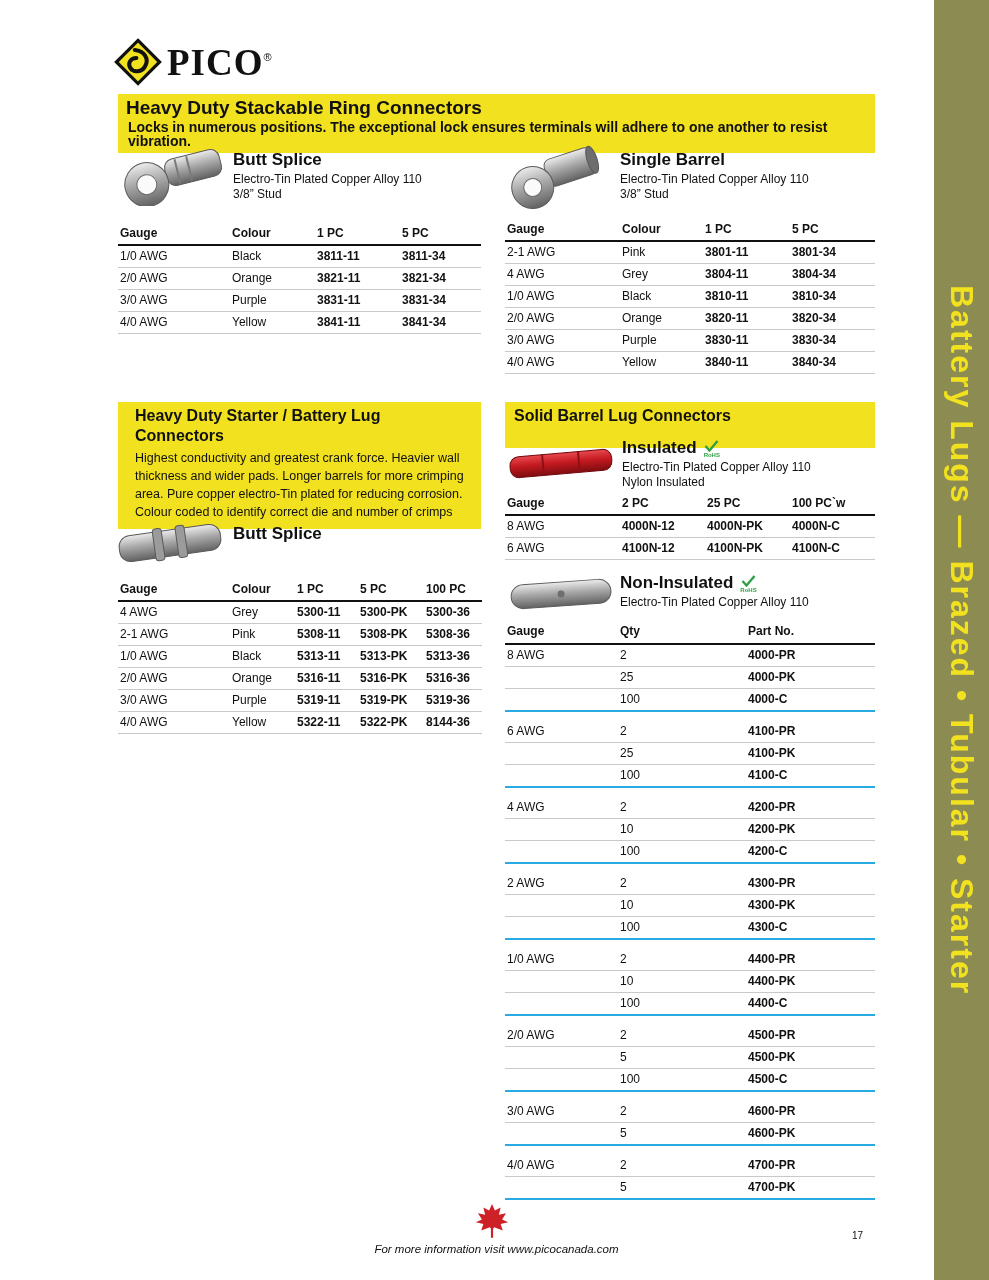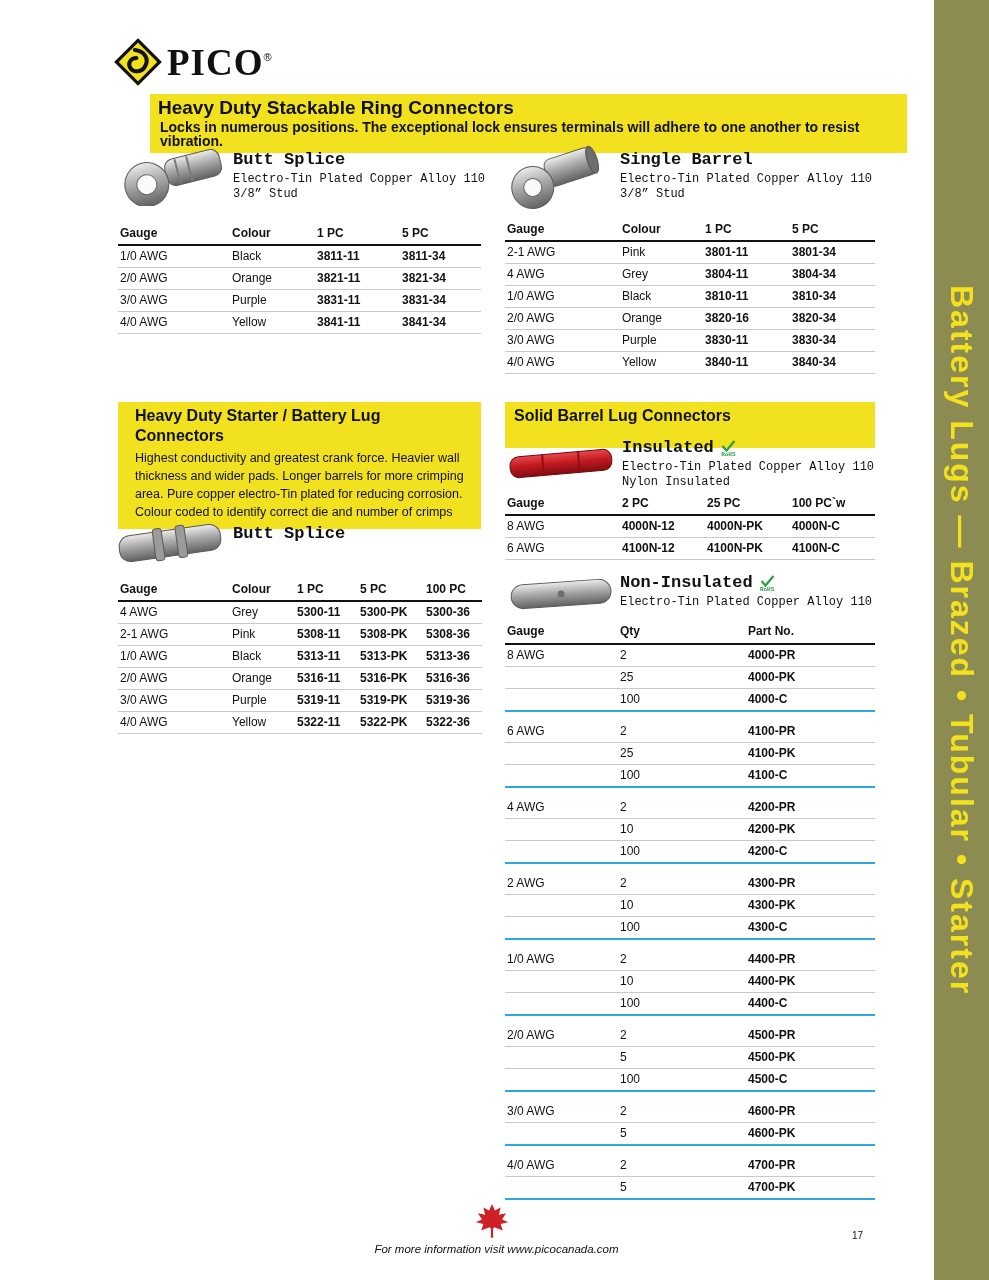--- a/index.html
+++ b/index.html
@@ -17,36 +17,36 @@
 
   
   .logo { position:absolute; left:114px; top:38px; display:flex; align-items:center; gap:5px; }
   .logo-text { font-family:"Liberation Serif","DejaVu Serif",serif; font-size:37px;
     font-weight:bold; letter-spacing:1px; line-height:1; }
   .logo-reg { font-size:11px; vertical-align:14px; font-weight:normal;
     font-family:"Liberation Sans",sans-serif; }
 
   
   .banner { background:#F2E11E; position:absolute; }
-  .banner-main { left:118px; top:94px; width:757px; padding:3px 8px 5px;margin-left:32px; }
+  .banner-main { left:118px; top:94px; width:757px; padding:3px 8px 5px; }
   .banner-title-lg { font-size:19px; font-weight:bold; line-height:22px; }
   .banner-sub { font-size:14px; line-height:14px; margin-top:1px; padding-left:2px;font-weight:bold; }
   .banner-starter { left:118px; top:402px; width:363px; padding:4px 17px 8px; }
   .banner-title-md { font-size:16px; font-weight:bold; line-height:20px; }
   .banner-desc { font-size:12.5px; line-height:18px; margin-top:3px; }
   .banner-solid { left:505px; top:402px; width:370px; padding:4px 9px 22px; }
 
   
   .prod-img { position:absolute; }
   .pi-butt1 { left:118px; top:142px; }
   .pi-single { left:505px; top:140px; }
   .pi-butt2 { left:114px; top:514px; }
   .pi-ins { left:507px; top:442px; }
   .pi-noni { left:507px; top:570px; }
-  .prod-info { position:absolute;font-family:Liberation Mono, monospace; }
+  .prod-info { position:absolute; }
   .info-butt1 { left:233px; top:150px; }
   .info-single { left:620px; top:150px; }
   .info-butt2 { left:233px; top:524px; }
   .info-ins { left:622px; top:438px; }
   .info-noni { left:620px; top:573px; }
   .prod-title { font-size:17px; font-weight:bold; line-height:20px; margin-bottom:2px;
     display:flex; align-items:flex-start; gap:7px; }
   .prod-line { font-size:12px; line-height:15px; }
   .rohs { display:inline-flex; flex-direction:column; align-items:center; line-height:1; margin-top:2px; }
   .rohs-label { font-size:6px; color:#2E9E44; font-weight:bold; }
@@ -221,21 +221,21 @@
         </tr>
         <tr>
           <td>1/0 AWG</td>
           <td>Black</td>
           <td class="b">3810-11</td>
           <td class="b">3810-34</td>
         </tr>
         <tr>
           <td>2/0 AWG</td>
           <td>Orange</td>
-          <td class="b">3820-16</td>
+          <td class="b">3820-11</td>
           <td class="b">3820-34</td>
         </tr>
         <tr>
           <td>3/0 AWG</td>
           <td>Purple</td>
           <td class="b">3830-11</td>
           <td class="b">3830-34</td>
         </tr>
         <tr>
           <td>4/0 AWG</td>
@@ -309,21 +309,21 @@
           <td>Purple</td>
           <td class="b">5319-11</td>
           <td class="b">5319-PK</td>
           <td class="b">5319-36</td>
         </tr>
         <tr>
           <td>4/0 AWG</td>
           <td>Yellow</td>
           <td class="b">5322-11</td>
           <td class="b">5322-PK</td>
-          <td class="b">5322-36</td>
+          <td class="b">8144-36</td>
         </tr>
       </tbody>
     </table>
 
   <div class="banner banner-solid">
     <div class="banner-title-md">Solid Barrel Lug Connectors</div>
   </div>
 
   <div class="prod-img pi-ins">
     <svg width="108" height="44" viewBox="0 0 108 44">

